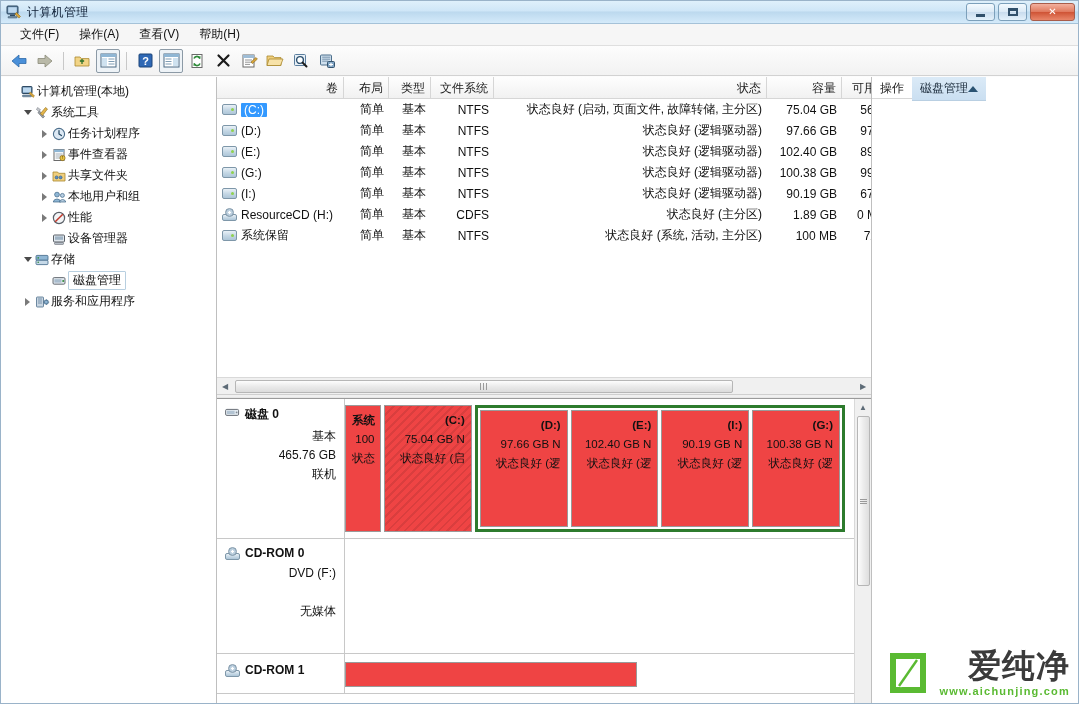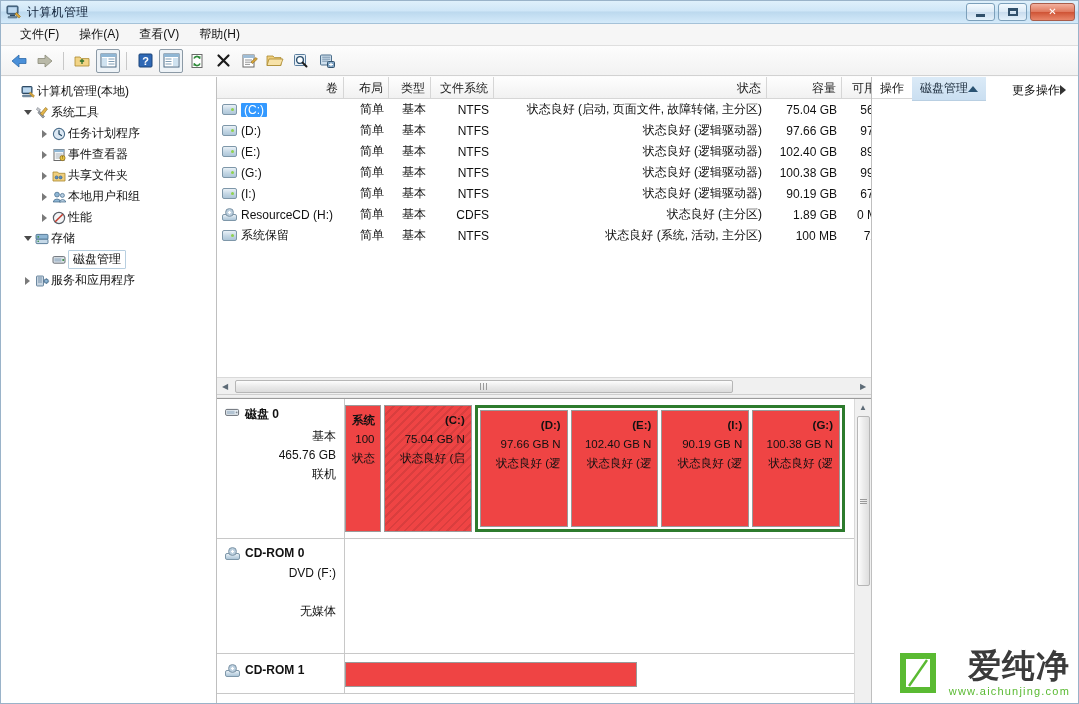--- a/index.html
+++ b/index.html
@@ -307,21 +307,21 @@
   .watermark {
     position: absolute; right: 8px; bottom: 6px;
     display: flex; align-items: center; gap: 8px;
     pointer-events: none;
   }
   .wm-mark {
     width: 46px; height: 46px; flex:none; position: relative;
   }
   .wm-text { display:flex; flex-direction:column; }
   .wm-cn { font-size: 33px; font-weight: bold; color: #3b3b3b; line-height: 1; letter-spacing: 1px; }
-  .wm-url { font-size: 11px; font-weight: normal; color: #5aba32; letter-spacing: 1.2px; margin-top: 3px; }
+  .wm-url { font-size: 11px; font-weight: bold; color: #5aba32; letter-spacing: 1.2px; margin-top: 3px; }
 </style>
 </head>
 <body>
 
 <div id="app">
 
   <div class="titlebar">
     <span class="title-icon">
       <svg width="16" height="16" viewBox="0 0 16 16">
         <rect x="1" y="2" width="11" height="8" rx="1" fill="#5b7e9e" stroke="#2f4a63"></rect>
@@ -530,20 +530,31 @@
           </span>
         <span class="tico">
           <svg width="15" height="14" viewBox="0 0 15 14">
             <circle cx="7" cy="7" r="5.6" fill="#f2f4f6" stroke="#5a6068" stroke-width="1.2"></circle>
             <path d="M3.2 10.8 L10.8 3.2" stroke="#c0392b" stroke-width="1.5"></path>
           </svg>
         </span>
         <span>性能</span>
       </div>
 
+      <div class="tree-row" style="padding-left:37px">
+        <span class="tw"></span>
+        <span class="tico">
+          <svg width="15" height="14" viewBox="0 0 15 14">
+            <rect x="1.5" y="3" width="11" height="7" rx="1" fill="#dfe6ec" stroke="#5a6068"></rect>
+            <rect x="3" y="4.4" width="8" height="3.4" fill="#9fb3c4"></rect>
+            <rect x="2.5" y="10.6" width="9" height="1.8" rx="0.6" fill="#c3ccd4" stroke="#5a6068" stroke-width="0.6"></rect>
+          </svg>
+        </span>
+        <span>设备管理器</span>
+      </div>
 
       <div class="tree-row" style="padding-left:20px">
         <span class="tw">
             <i class="tri open"></i>
           </span>
         <span class="tico">
           <svg width="15" height="14" viewBox="0 0 15 14">
             <rect x="1" y="2.4" width="12" height="5" rx="1" fill="#8fb6d4" stroke="#3c6485" stroke-width="0.8"></rect>
             <rect x="1" y="7.2" width="12" height="4.4" rx="1" fill="#c6d9e8" stroke="#3c6485" stroke-width="0.8"></rect>
             <circle cx="3.2" cy="4.9" r="0.8" fill="#2f8b3a"></circle>
@@ -830,24 +841,20 @@
         </div>
       </div>
     </div>
 
     <div class="pane-actions">
       <div class="act-head">操作</div>
       <div class="act-group">
         <span>磁盘管理</span>
         <i class="caret-up"></i>
       </div>
-      <div class="act-item">
-        <span>更多操作</span>
-        <i class="caret-right"></i>
-      </div>
     </div>
   </div>
 
   <div class="watermark">
     <span class="wm-mark">
       <svg width="46" height="46" viewBox="0 0 46 46">
         <path d="M8 6 H38 V18 M38 40 H8 V6" fill="none" stroke="#5aba32" stroke-width="6" stroke-linecap="square"></path>
         <path d="M38 22 V40 H26" fill="none" stroke="#5aba32" stroke-width="6" stroke-linecap="square"></path>
         <path d="M32 10 L14 36" stroke="#ffffff" stroke-width="5"></path>
         <path d="M32 10 L14 36" stroke="#5aba32" stroke-width="2.4"></path>

